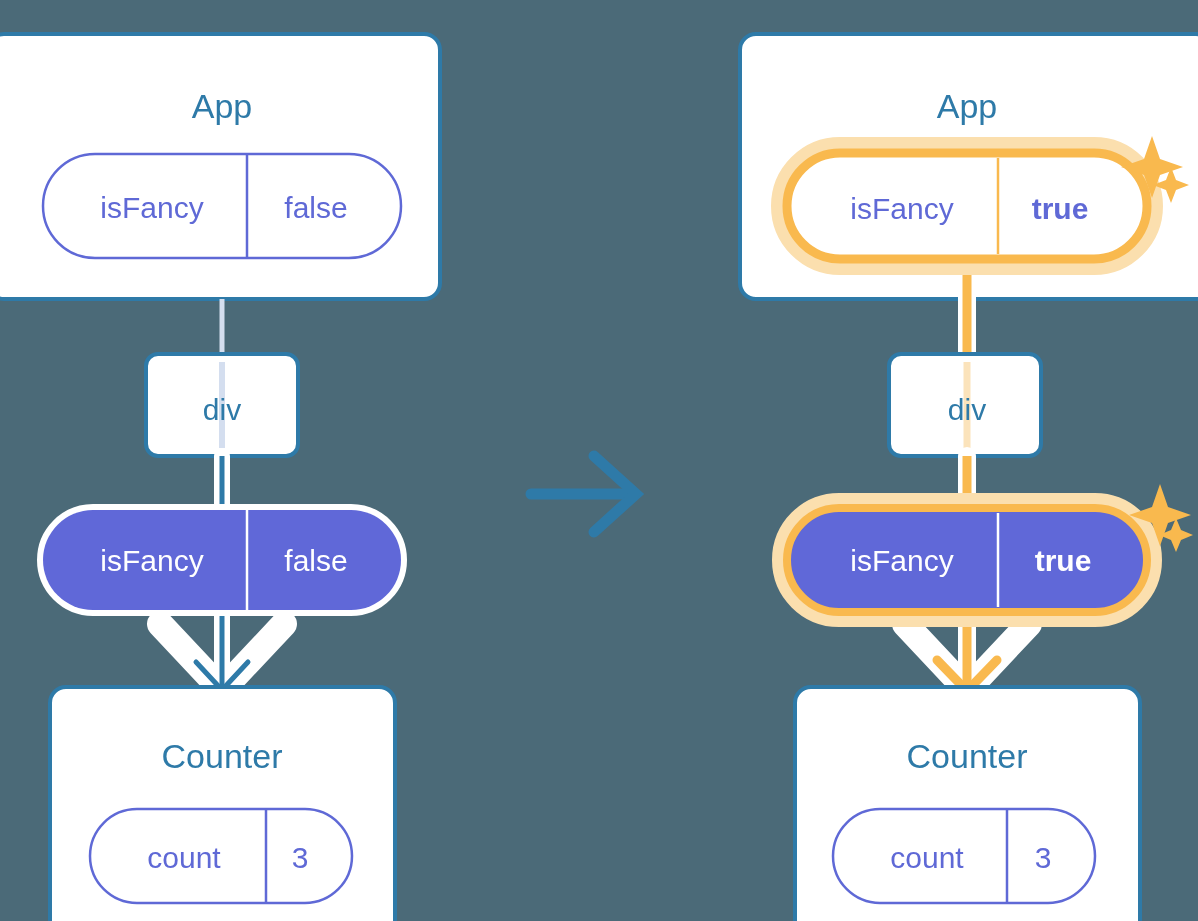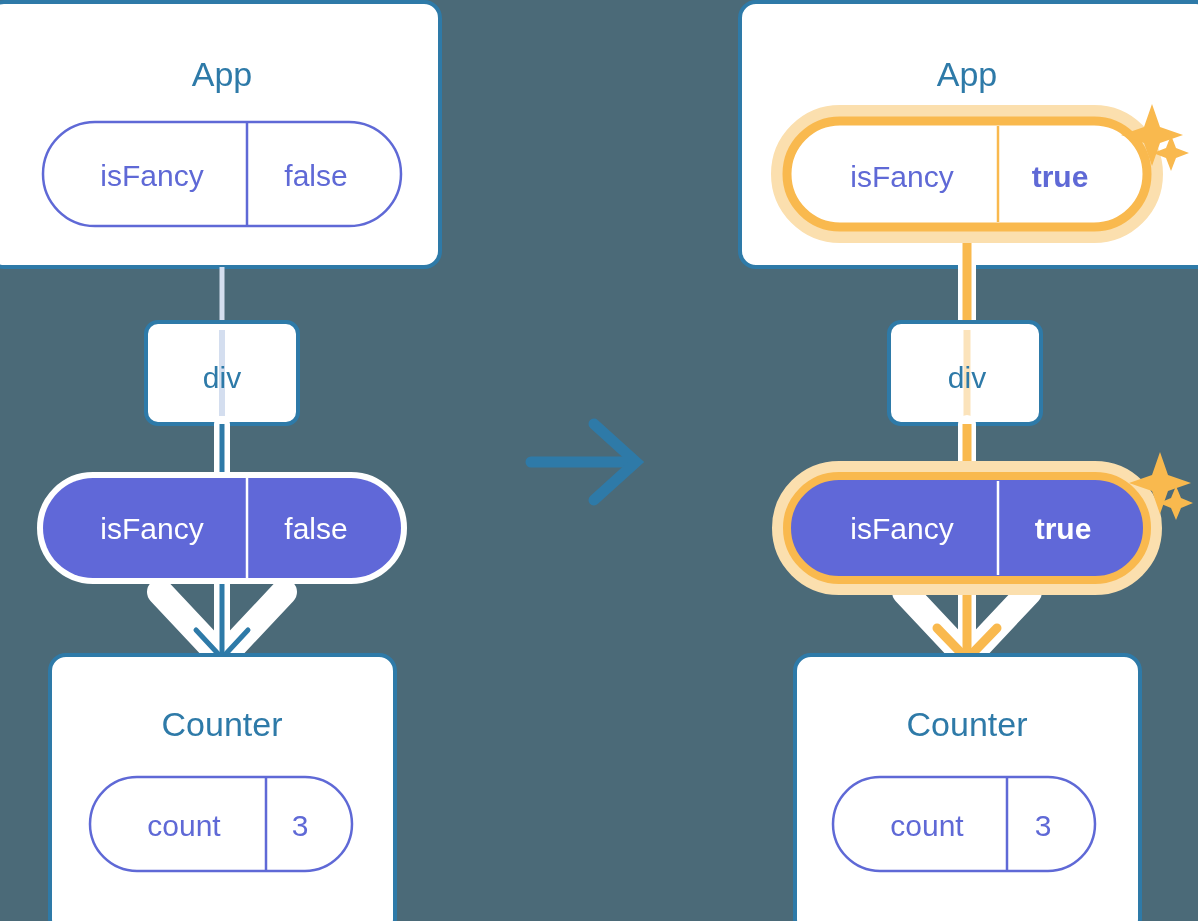--- a/index.html
+++ b/index.html
@@ -1,21 +1,21 @@
 <!DOCTYPE html>
 <html><head>
 <meta charset="utf-8">
 <style>
   html,body{margin:0;padding:0;}
   body{
     width:1198px;height:921px;overflow:hidden;
     background:#4b6a78;
     font-family:"Liberation Sans","DejaVu Sans",sans-serif;
   }
-  #stage{position:relative;width:1198px;height:749px;}
+  #stage{position:relative;width:1198px;height:749px;margin-top:32px;}
   svg.diagram{position:absolute;top:0;left:0;width:1198px;height:921px;display:block;}
   text{font-family:"Liberation Sans","DejaVu Sans",sans-serif;}
   .boxtitle{font-size:34px;fill:#2e7aa8;}
   .divlabel{font-size:30px;fill:#2e7aa8;}
   .pilltext{font-size:30px;fill:#5f69d6;}
   .pilltext-on{font-size:30px;fill:#ffffff;}
   .pilltext-bold{font-size:30px;font-weight:bold;fill:#5f69d6;}
   .pilltext-on-bold{font-size:30px;font-weight:bold;fill:#ffffff;}
 </style>
 </head>

